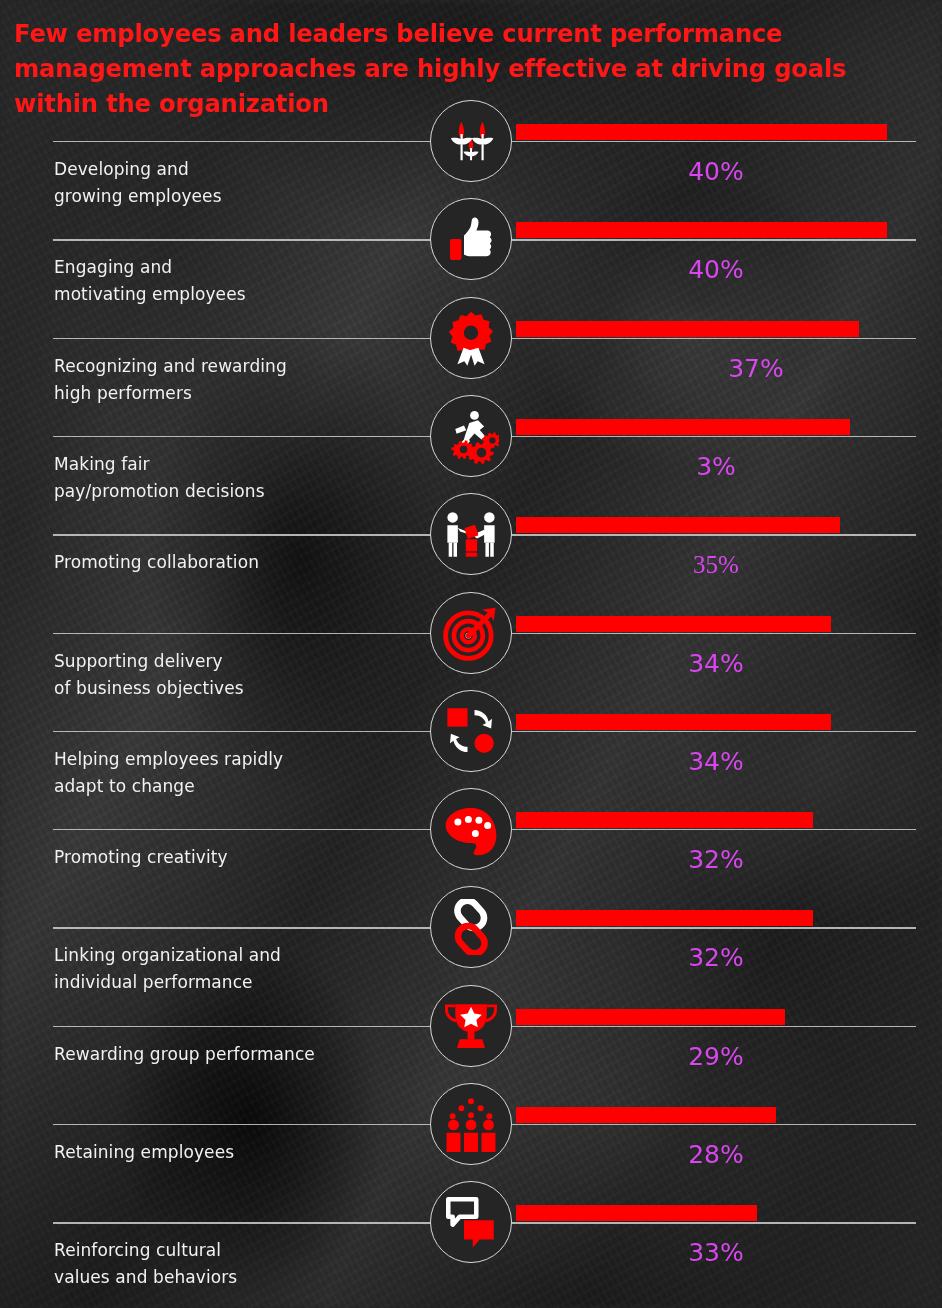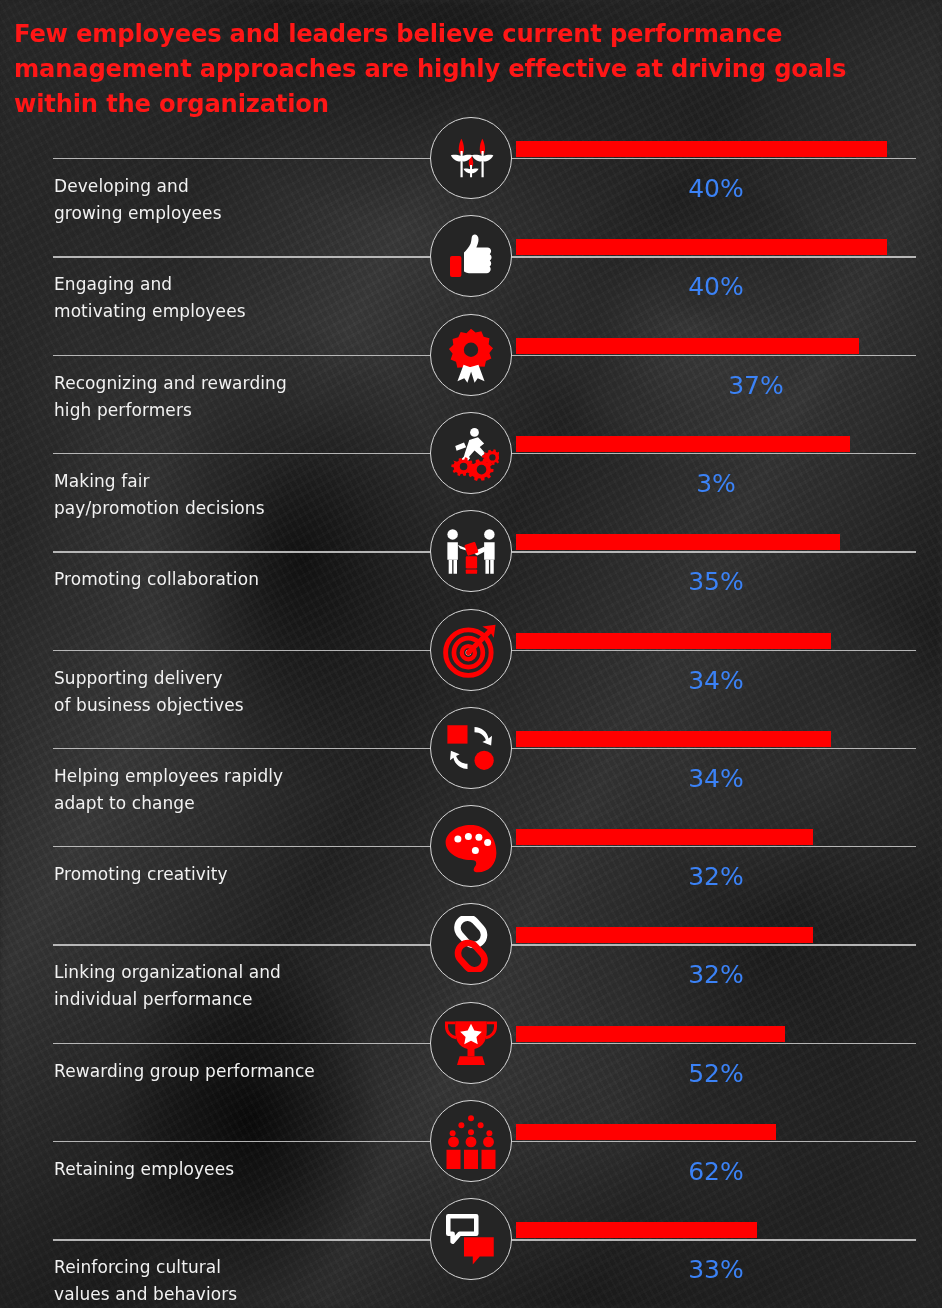--- a/index.html
+++ b/index.html
@@ -48,21 +48,21 @@
     font-family:"DejaVu Sans", sans-serif;
     font-weight:bold;
     font-size:25.5px;
     line-height:35px;
     letter-spacing:-.2px;
     transform:scaleX(.95);
     transform-origin:left top;
   }
 
   
-  #rows { position:absolute; left:0; top:0; width:942px; height:1008px;margin-top:17px; }
+  #rows { position:absolute; left:0; top:0; width:942px; height:1008px; }
 
   .row { position:absolute; left:0; width:942px; }
 
   .row-rule {
     position:absolute; left:53px; width:863px; height:1.4px;
     background:#cfcfcf; opacity:.85;
   }
   .row-label {
     position:absolute; left:54px;
     color:#f2f2f2;
@@ -73,21 +73,21 @@
     white-space:pre-line;
     transform:scaleX(.97);
     transform-origin:left top;
   }
   .row-bar {
     position:absolute; left:516px; height:16px;
     background:#ff0000;
   }
   .row-value {
     position:absolute;
-    color:#3b82f6;
+    color:#d946ef;
     font-family:"DejaVu Sans", sans-serif;
     font-size:25px;
     line-height:25px;
     text-align:center;
     width:90px;
   }
 
   
   .icon-badge {
     position:absolute; left:430px;
@@ -184,21 +184,21 @@
         <path d="M50 32l1.7-.9v-2.2l2.4-.6 1.1 1.8 2-.2.7-2.3 2.4.7.1 2.2 1.5 1 2-1 1.2 2.1-1.6 1.5.5 1.8 2.2.4-.3 2.4-2.2.3-.8 1.7 1.3 1.8-2 1.4-1.6-1.5-1.8.8.1 2.2-2.4.4-1-2-2 .1-.7 2-2.3-.8.1-2.2-1.6-1-2 1.1-1.3-2.1 1.6-1.6-.6-1.8-2.2-.3.2-2.4 2.2-.4.7-1.8-1.4-1.7z"></path>
         <circle cx="56.5" cy="37" r="3.6" fill="#252525"></circle>
       </g>
     </svg>
       </div>
     </div>
     <div class="row" style="top: 0px;">
       <div class="row-rule" style="top: 534.2px;"></div>
       <div class="row-label" style="top: 549.2px;">Promoting collaboration</div>
       <div class="row-bar" style="top: 517.2px; width: 324.45px;"></div>
-      <div class="row-value" style="top: 552.2px; left: 671px;">35%</div>
+      <div class="row-value" style="top: 552.2px; left: 671px; font-family: Liberation Serif, serif;">35%</div>
       <div class="icon-badge" style="top: 493.2px;">
         <svg viewBox="0 0 64 64">
       <circle cx="11" cy="13" r="6" fill="#ffffff"></circle>
       <path d="M5 22h12v20H5z" fill="#ffffff"></path>
       <rect x="6.5" y="42" width="4" height="16" fill="#ffffff"></rect>
       <rect x="12" y="42" width="4" height="16" fill="#ffffff"></rect>
       <circle cx="53" cy="13" r="6" fill="#ffffff"></circle>
       <path d="M47 22h12v20H47z" fill="#ffffff"></path>
       <rect x="48.5" y="42" width="4" height="16" fill="#ffffff"></rect>
       <rect x="54" y="42" width="4" height="16" fill="#ffffff"></rect>
@@ -270,37 +270,37 @@
         <rect x="30" y="4" width="23" height="34" rx="11.5" fill="none" stroke="#ffffff" stroke-width="7.5"></rect>
         <rect x="11" y="26" width="23" height="34" rx="11.5" fill="none" stroke="#ff0000" stroke-width="7.5"></rect>
       </g>
     </svg>
       </div>
     </div>
     <div class="row" style="top: 0px;">
       <div class="row-rule" style="top: 1025.7px;"></div>
       <div class="row-label" style="top: 1040.7px;">Rewarding group performance</div>
       <div class="row-bar" style="top: 1008.7px; width: 268.83px;"></div>
-      <div class="row-value" style="top: 1043.7px; left: 671px;">52%</div>
+      <div class="row-value" style="top: 1043.7px; left: 671px;">29%</div>
       <div class="icon-badge" style="top: 984.7px;">
         <svg viewBox="0 0 64 64">
       <path d="M14 7h36v12c0 12-7 20-18 20S14 31 14 19z" fill="#ff0000"></path>
       <path d="M14 9H4v4c0 7 5 12 11 13" fill="none" stroke="#ff0000" stroke-width="3.4"></path>
       <path d="M50 9h10v4c0 7-5 12-11 13" fill="none" stroke="#ff0000" stroke-width="3.4"></path>
       <rect x="28" y="37" width="8" height="10" fill="#ff0000"></rect>
       <path d="M19 47h26l3 10H16z" fill="#ff0000"></path>
       <path d="M32 10l3.8 7.8 8.6 1.2-6.2 6 1.5 8.5L32 29.5 24.3 33.5l1.5-8.5-6.2-6 8.6-1.2z" fill="#ffffff"></path>
     </svg>
       </div>
     </div>
     <div class="row" style="top: 0px;">
       <div class="row-rule" style="top: 1124px;"></div>
       <div class="row-label" style="top: 1139px;">Retaining employees</div>
       <div class="row-bar" style="top: 1107px; width: 259.56px;"></div>
-      <div class="row-value" style="top: 1142px; left: 671px;">62%</div>
+      <div class="row-value" style="top: 1142px; left: 671px;">28%</div>
       <div class="icon-badge" style="top: 1083px;">
         <svg viewBox="0 0 64 64">
       <g fill="#ff0000">
         <circle cx="32" cy="6" r="3.4"></circle>
         <circle cx="21" cy="14" r="3.4"></circle>
         <circle cx="43" cy="14" r="3.4"></circle>
         <circle cx="32" cy="22" r="3.4"></circle>
         <circle cx="11" cy="23" r="3.4"></circle>
         <circle cx="53" cy="23" r="3.4"></circle>
         <circle cx="12" cy="33" r="6.2"></circle>

